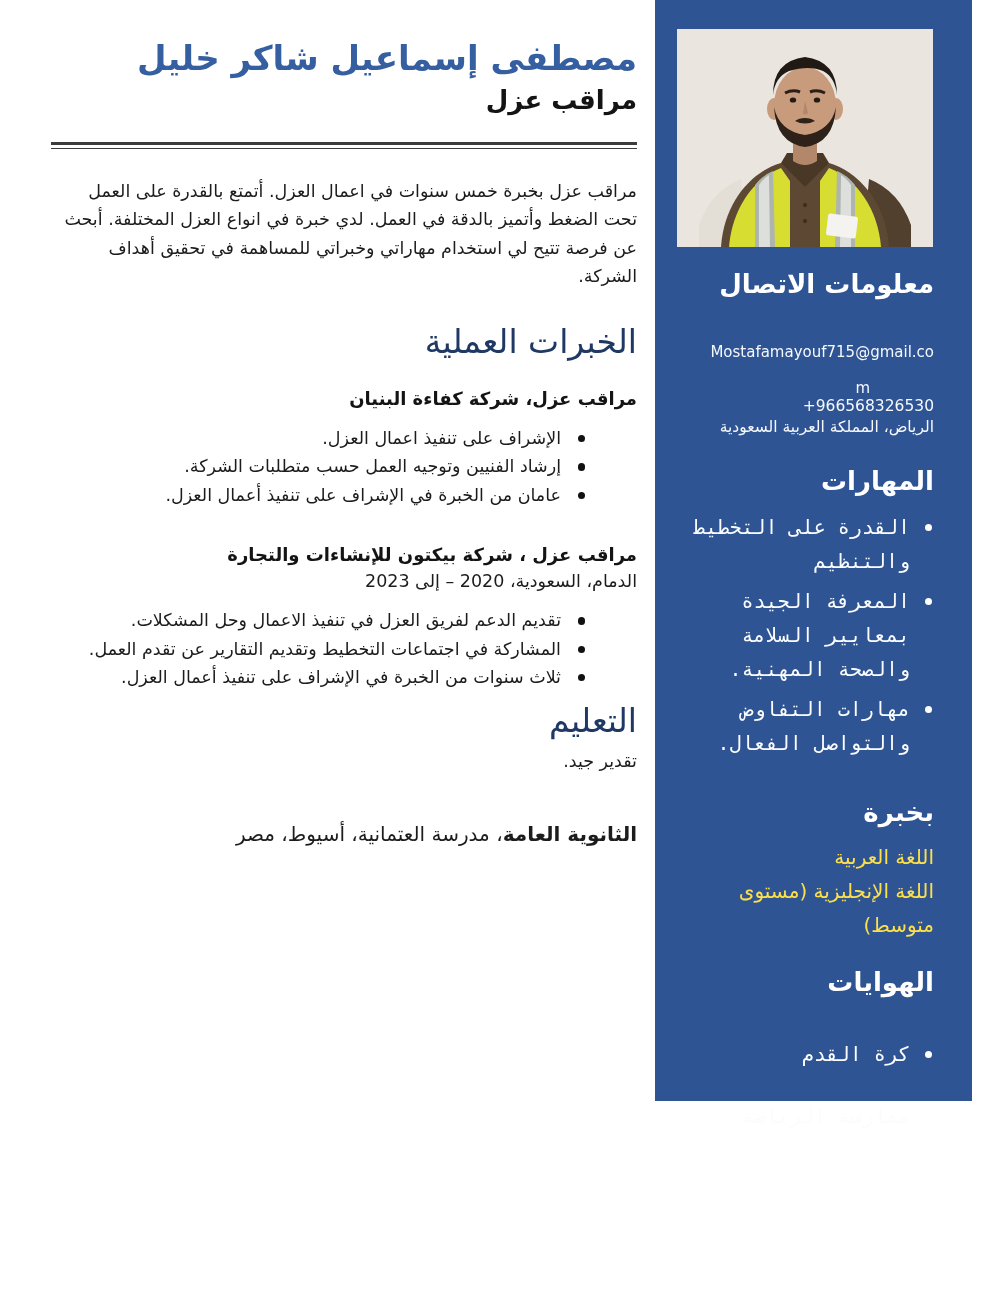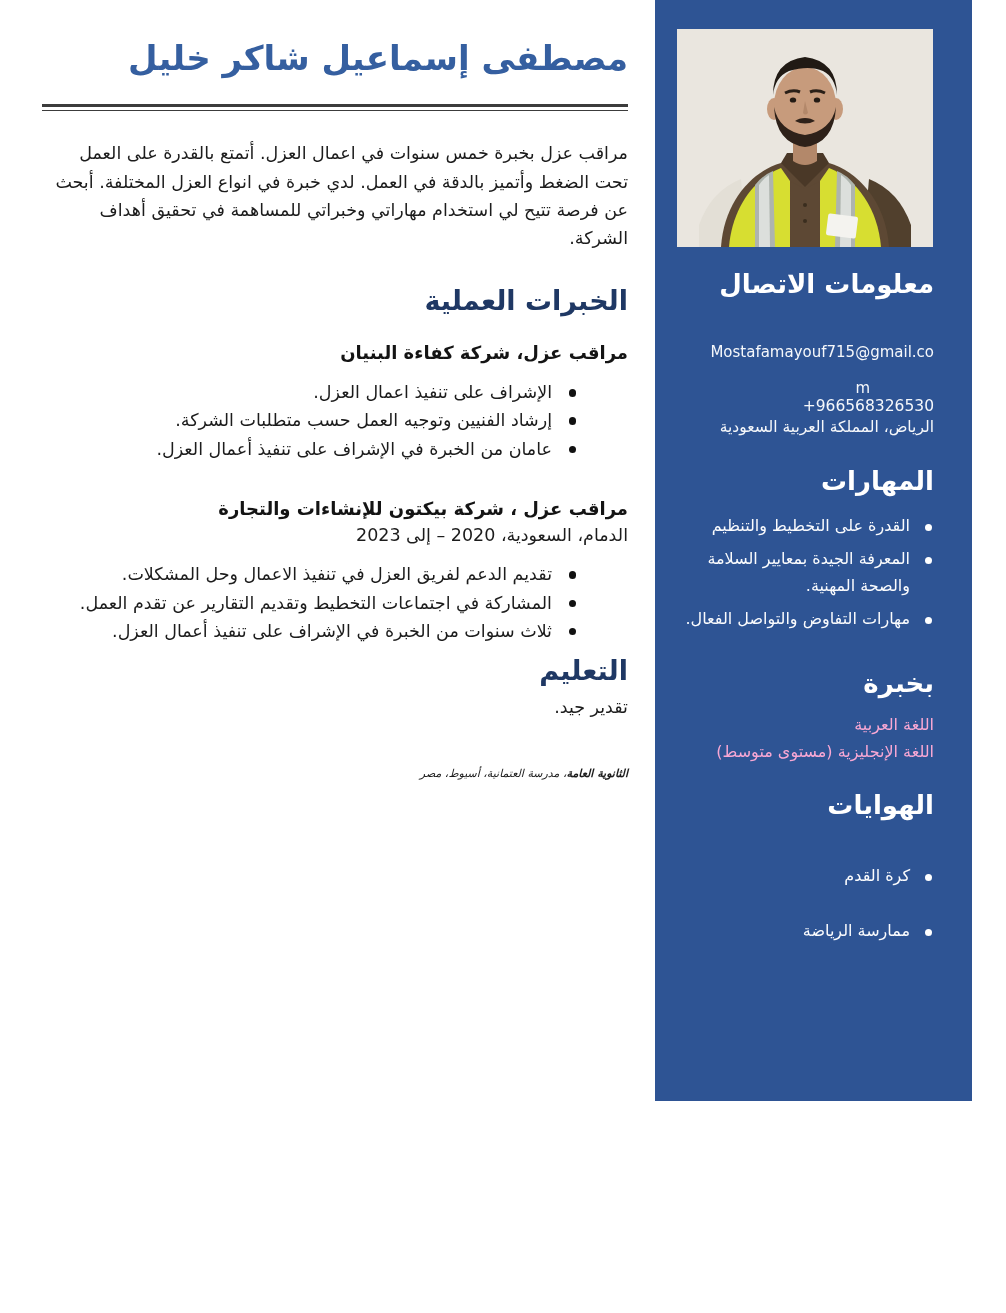--- a/index.html
+++ b/index.html
@@ -6,50 +6,50 @@
   html,body { background:#ffffff; }
   body {
     width:1006px; height:1313px;
     font-family:"DejaVu Sans", sans-serif;
     position:relative; overflow:hidden;
   }
   .page { position:relative; width:1006px; height:1313px; background:#ffffff; }
 
   
   .main {
-    position:absolute; left:0; top:0; width:655px; height:946px;
+    position:absolute; left:9px; top:0; width:655px; height:946px;
     padding:36px 27px 0 42px;
     direction:rtl; text-align:right; color:#1c1c1c;
   }
   .name { font-size:34px; font-weight:bold; color:#355fa0; line-height:1.3; }
   .candidate-title { font-size:26px; font-weight:bold; color:#141414; margin-top:4px; line-height:1.3; }
   .rule {
     margin-top:24px; height:7px;
     border-top:3px solid #3c3c3c; border-bottom:1.5px solid #3c3c3c;
   }
   .summary { margin-top:28px; font-size:17.5px; line-height:1.62; }
-  .sec-heading { font-size:27px; font-weight:bold; color:#1f3864; margin-top:30px; line-height:1.35; }
+  .sec-heading { font-size:33px; font-weight:normal; color:#1f3864; margin-top:30px; line-height:1.35; }
   .sec-heading.tight { margin-top:8px; }
   .job { margin-top:20px; }
   .job.second { margin-top:32px; }
   .job-name { font-size:18px; font-weight:bold; color:#141414; line-height:1.5; }
   .job-meta { font-size:17.5px; line-height:1.5; }
   ul.job-bullets { list-style:none; margin-top:12px; padding-right:52px; }
   ul.job-bullets li {
     position:relative; padding-right:24px;
     font-size:17.5px; line-height:1.62; color:#1c1c1c;
   }
   ul.job-bullets li::before {
     content:""; position:absolute; right:0; top:11px;
     width:7.5px; height:7.5px; border-radius:50%; background:#111;
   }
   .edu-line  { margin-top:24px; font-size:17.5px; line-height:1.55; }
   .edu-line .b { font-weight:bold; }
   .edu-grade { font-size:17.5px; line-height:1.55; margin-top:4px; }
-  .edu-school { margin-top:44px; font-size:11px; line-height:1.55;font-style:italic; }
+  .edu-school { margin-top:44px; font-size:20px; line-height:1.55; }
   .edu-school .b { font-weight:bold; }
 
   
   .sidebar {
     position:absolute; left:655px; top:0; width:317px; height:1101px;
     background:#2e5494; color:#ffffff;
     direction:rtl; text-align:right;
     padding:268px 38px 0 24px;
   }
   .photo {
@@ -61,39 +61,40 @@
   .email-line1 { margin-top:42px; font-size:15px; direction:ltr; text-align:right; color:#f6f8fb; }
   .email-line2 { margin-top:18px; font-size:15px; text-align:right; margin-left:0; margin-right:64px; color:#f6f8fb; }
   .phone { font-size:15.5px; direction:ltr; text-align:right; color:#f6f8fb; }
   .location { font-size:15.5px; line-height:1.6; color:#f6f8fb;text-align:right; }
   .sb-sec-skills { margin-top:26px; }
   .sb-sec-langs { margin-top:34px; }
   .sb-sec-hobbies { margin-top:24px; }
   ul.sb-list { list-style:none; margin-top:14px; }
   ul.sb-list li {
     position:relative; padding-right:24px; margin-bottom:6px;
-    font-size:16px; line-height:1.7; color:#fbfcfe;
+    font-size:20px; line-height:1.7; color:#fbfcfe;font-family:Liberation Mono, monospace;
   }
   ul.sb-list li::before {
     content:""; position:absolute; right:2px; top:12px;
     width:7px; height:7px; border-radius:50%; background:#ffffff;
   }
   ul.sb-list.spread { margin-top:40px; }
   ul.sb-list.spread li { margin-bottom:28px; }
   .langs { margin-top:12px; }
-  .lang-item { font-size:16px; line-height:1.7; color:#f9a8d4; }
+  .lang-item { font-size:20px; line-height:1.7; color:#fde047; }
 </style>
 </head>
 <body>
 
 <div class="page">
 
   <div class="main">
 
     <h1 class="name">مصطفى إسماعيل شاكر خليل</h1>
+    <div class="candidate-title">مراقب عزل</div>
 
     <div class="rule"></div>
 
     <p class="summary">مراقب عزل بخبرة خمس سنوات في اعمال العزل. أتمتع بالقدرة على العمل تحت الضغط وأتميز بالدقة في العمل. لدي خبرة في انواع العزل المختلفة. أبحث عن فرصة تتيح لي استخدام مهاراتي وخبراتي للمساهمة في تحقيق أهداف الشركة.</p>
 
     <h2 class="sec-heading">الخبرات العملية</h2>
 
     <div class="job">
       <div class="job-name">مراقب عزل، شركة كفاءة البنيان</div>
       <ul class="job-bullets">

